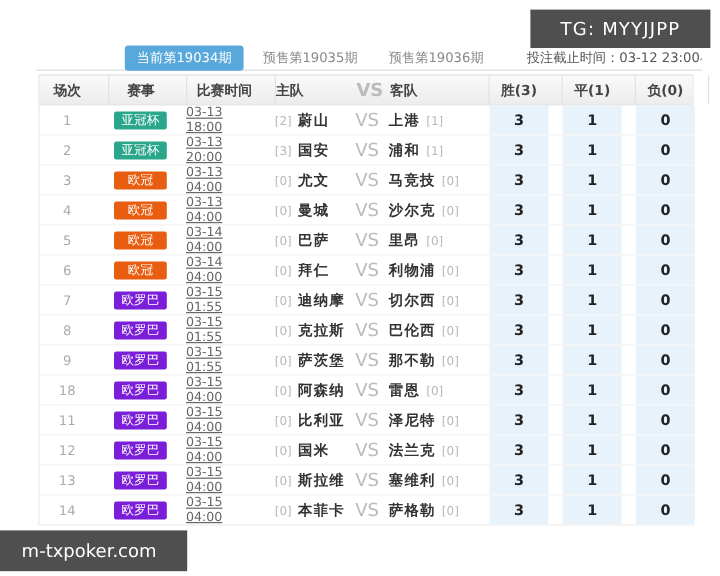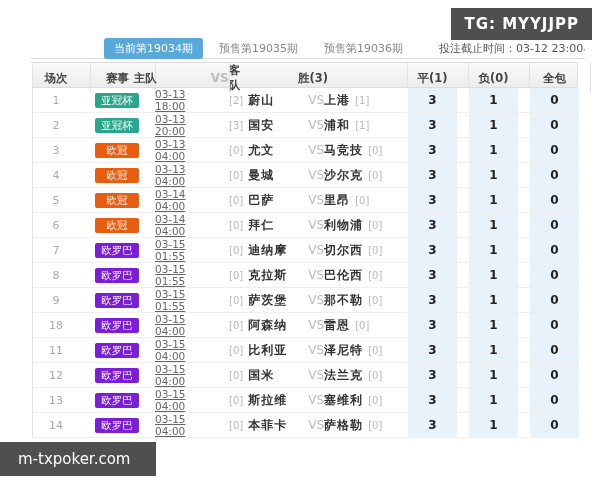--- a/index.html
+++ b/index.html
@@ -1,21 +1,21 @@
 <!DOCTYPE html>
 <html><head>
 <meta charset="utf-8">
 <style>
   * { margin:0; padding:0; box-sizing:border-box; }
   html,body { width:600px; height:480px; background:#fff;
     font-family:"DejaVu Sans","Liberation Sans",sans-serif; overflow:hidden; position:relative; }
 
   
   .tg-badge { position:absolute; top:8px; right:8px; background:#4f4f4f; color:#fff;
-    font-size:15px; font-weight:bold; letter-spacing:1px; padding:7px 13px; z-index:5; }
+    font-size:15px; font-weight:normal; letter-spacing:1px; padding:7px 25px; z-index:5; }
   .site-badge { position:absolute; left:0; top:442px; background:#4f4f4f; color:#fff;
     font-size:15px; font-weight:normal; padding:8px 26px 8px 18px; z-index:5; }
 
   .content { position:absolute; left:30px; top:38px; width:555px; }
 
   
   .tabbar { display:flex; align-items:center; height:21px; padding-left:74px;
     border-bottom:1px solid #ddd; }
   .tab { font-size:11px; color:#888; padding:3px 10px; margin-right:6px; border-radius:3px;
     white-space:nowrap; cursor:pointer; }
@@ -37,21 +37,21 @@
   .seq { color:#aaa; }
   .time { color:#666; font-size:10.5px;text-decoration:underline; }
 
   .badge { width:44px; height:15px; border-radius:2px; color:#fff; font-size:10.5px;
     line-height:15px; text-align:center; white-space:nowrap; overflow:hidden; }
 
   .teams { display:grid; grid-template-columns:67px 28px 1fr; align-items:center; }
   .home { text-align:left; } .away { text-align:left; }
   .tname { font-size:12px; font-weight:bold; color:#333; letter-spacing:1px; }
   .rank { font-size:10px; color:#b9b9b9; font-weight:normal; letter-spacing:0; }
-  .vs { text-align:right; font-size:12px; color:#bbb; }
+  .vs { text-align:left; font-size:15px; color:#bbb; }
   .head .teams { font-weight:bold; font-size:11.5px; color:#444; }
   .head .home,.head .away { font-size:11.5px; color:#444; }
 
   .bet { background:#e8f2fa; border-left:1px solid #fff; font-size:12px; font-weight:bold; color:#222; }
   .allbtn { width:19px; height:17px; border:1px solid #c6c6c6; border-radius:2px;
     background:linear-gradient(#fefefe,#ededed); font-size:10.5px; color:#555;
     display:flex; align-items:center; justify-content:center; cursor:pointer; }
 </style>
 </head>
 <body>
@@ -66,20 +66,21 @@
     <div class="tab">预售第19036期</div>
     <div class="vdiv"></div>
     <div class="deadline">投注截止时间：03-12 23:00</div>
     <div class="tip">小贴士：请</div>
   </div>
 
   <div class="btable">
     <div class="trow head">
       <div class="cell">场次</div>
       <div class="cell">赛事</div>
+      <div class="cell">比赛时间</div>
       <div class="cell teams">
         <span class="home">主队</span>
         <span class="vs">VS</span>
         <span class="away">客队</span>
       </div>
       <div class="cell">胜(3)</div>
       <div class="cell">平(1)</div>
       <div class="cell">负(0)</div>
       <div class="cell">全包</div>
       <div class="cell"></div>

